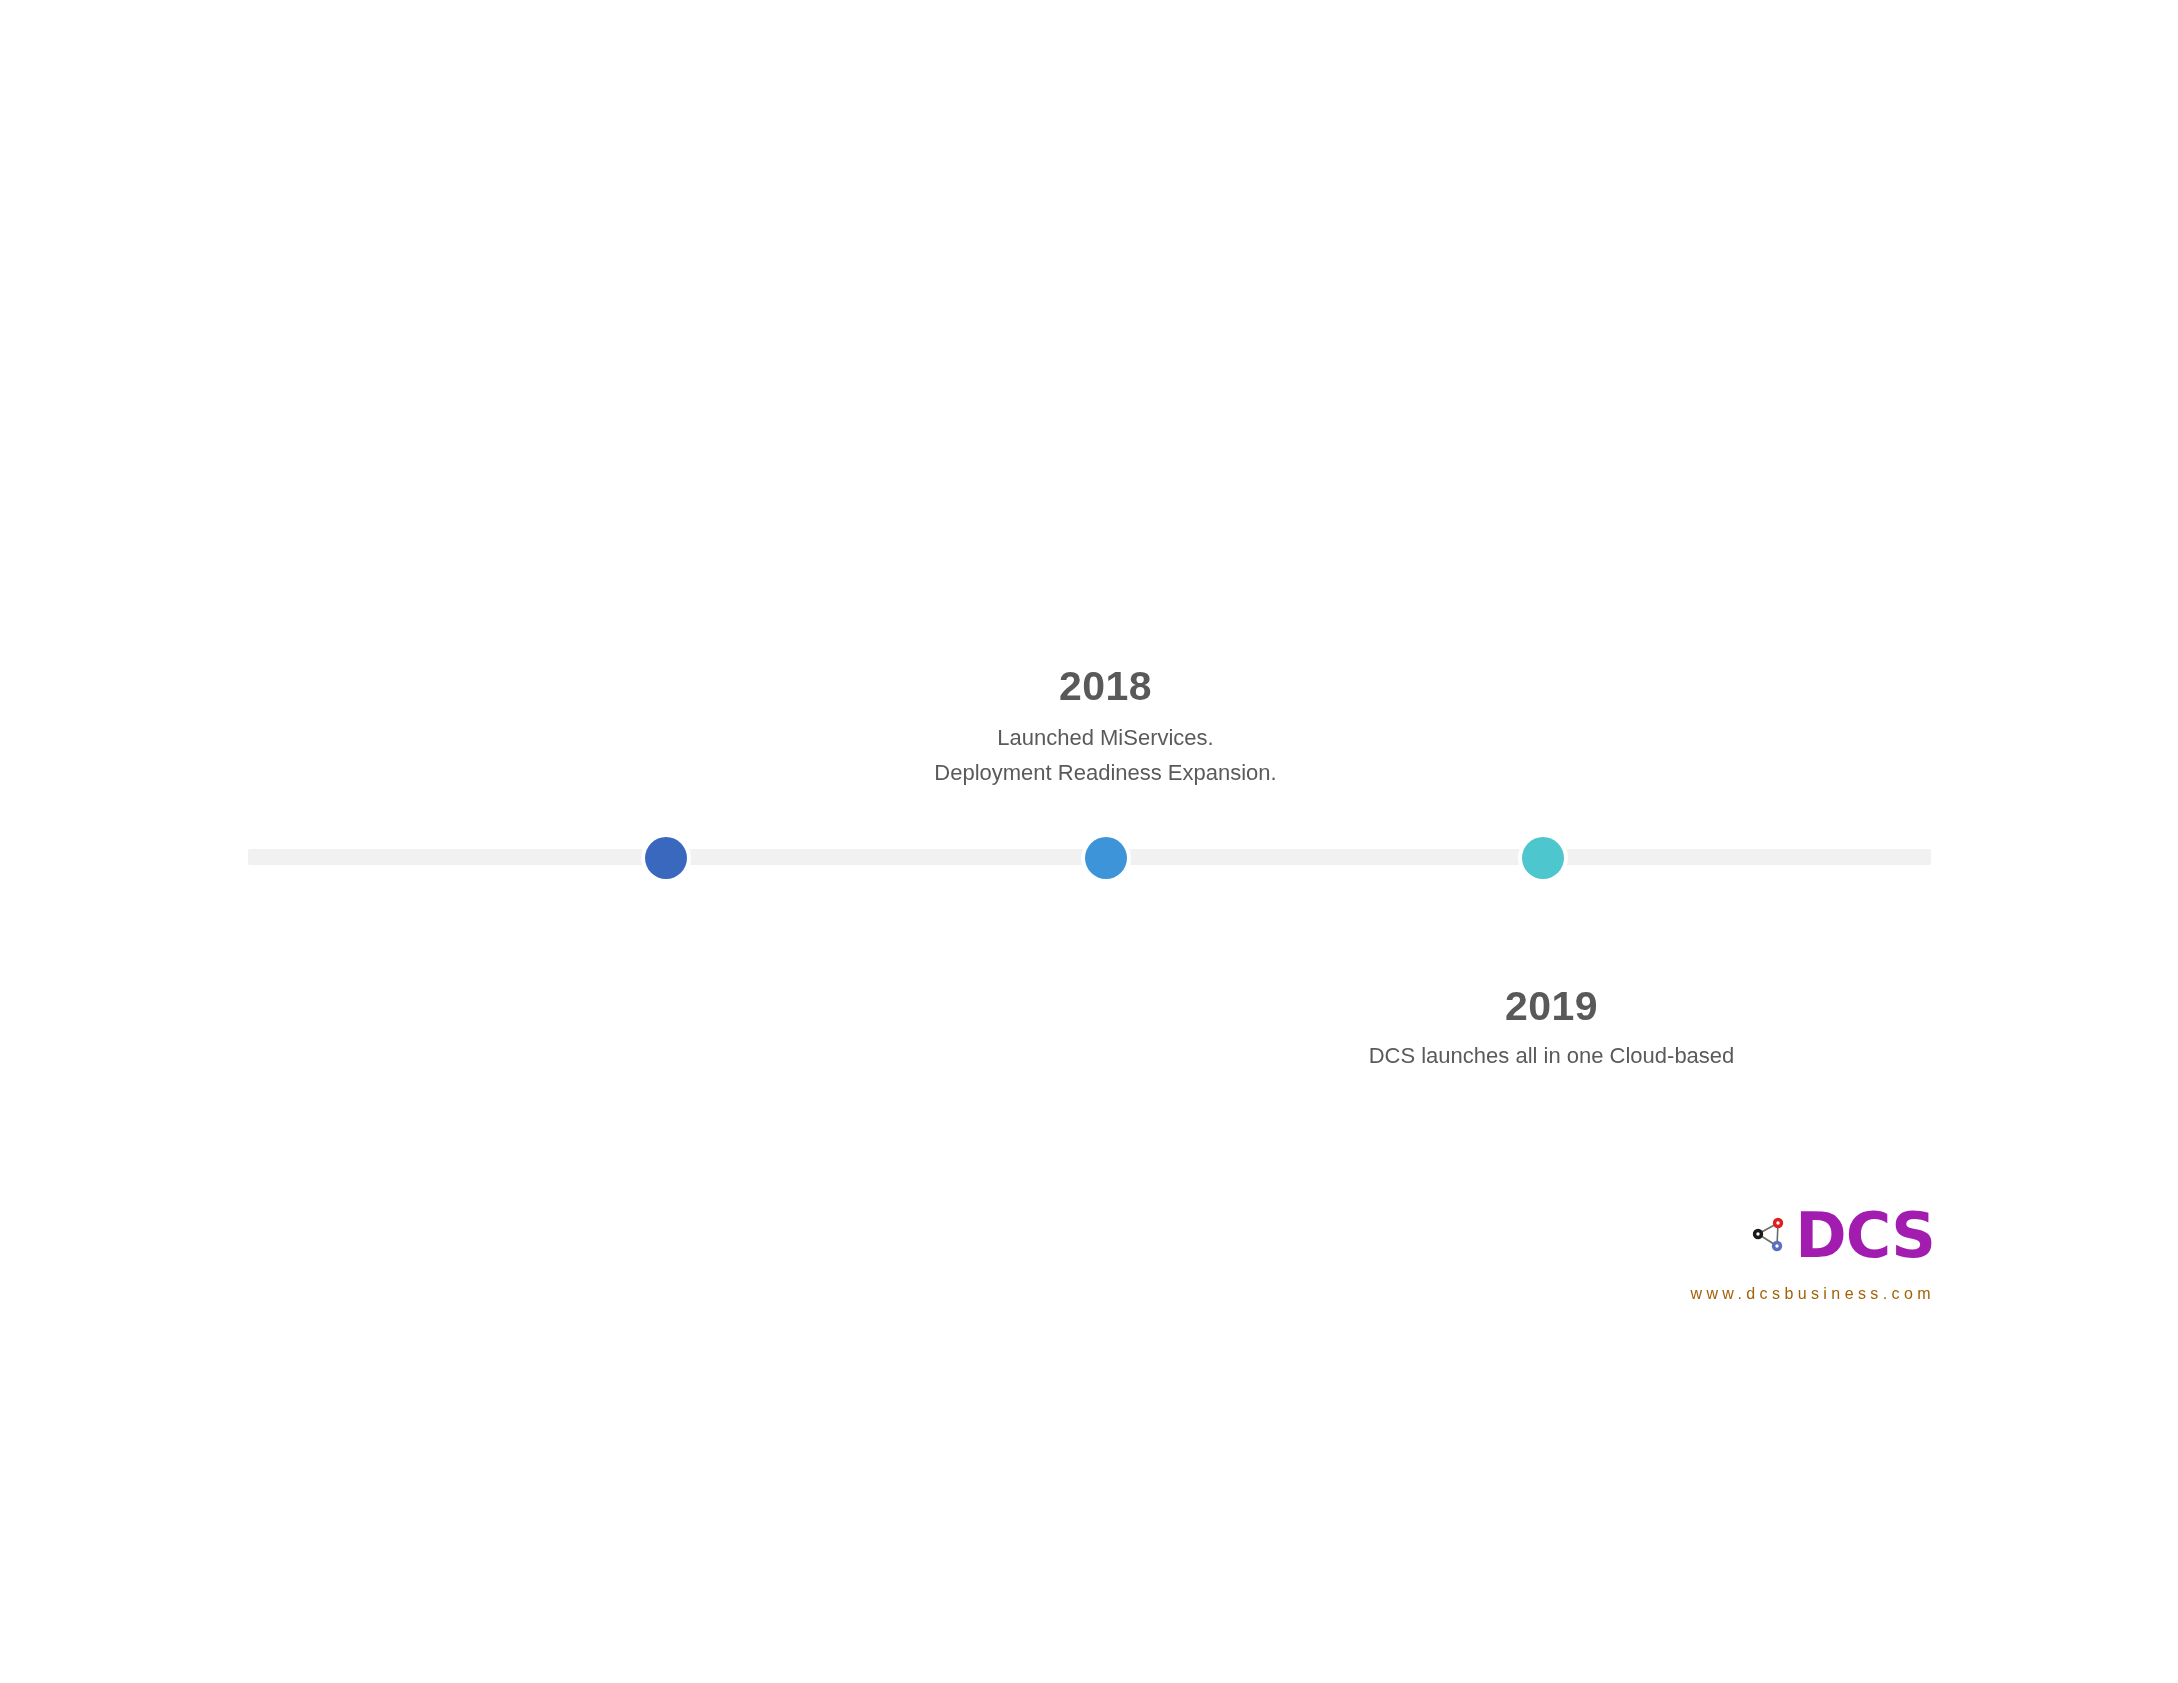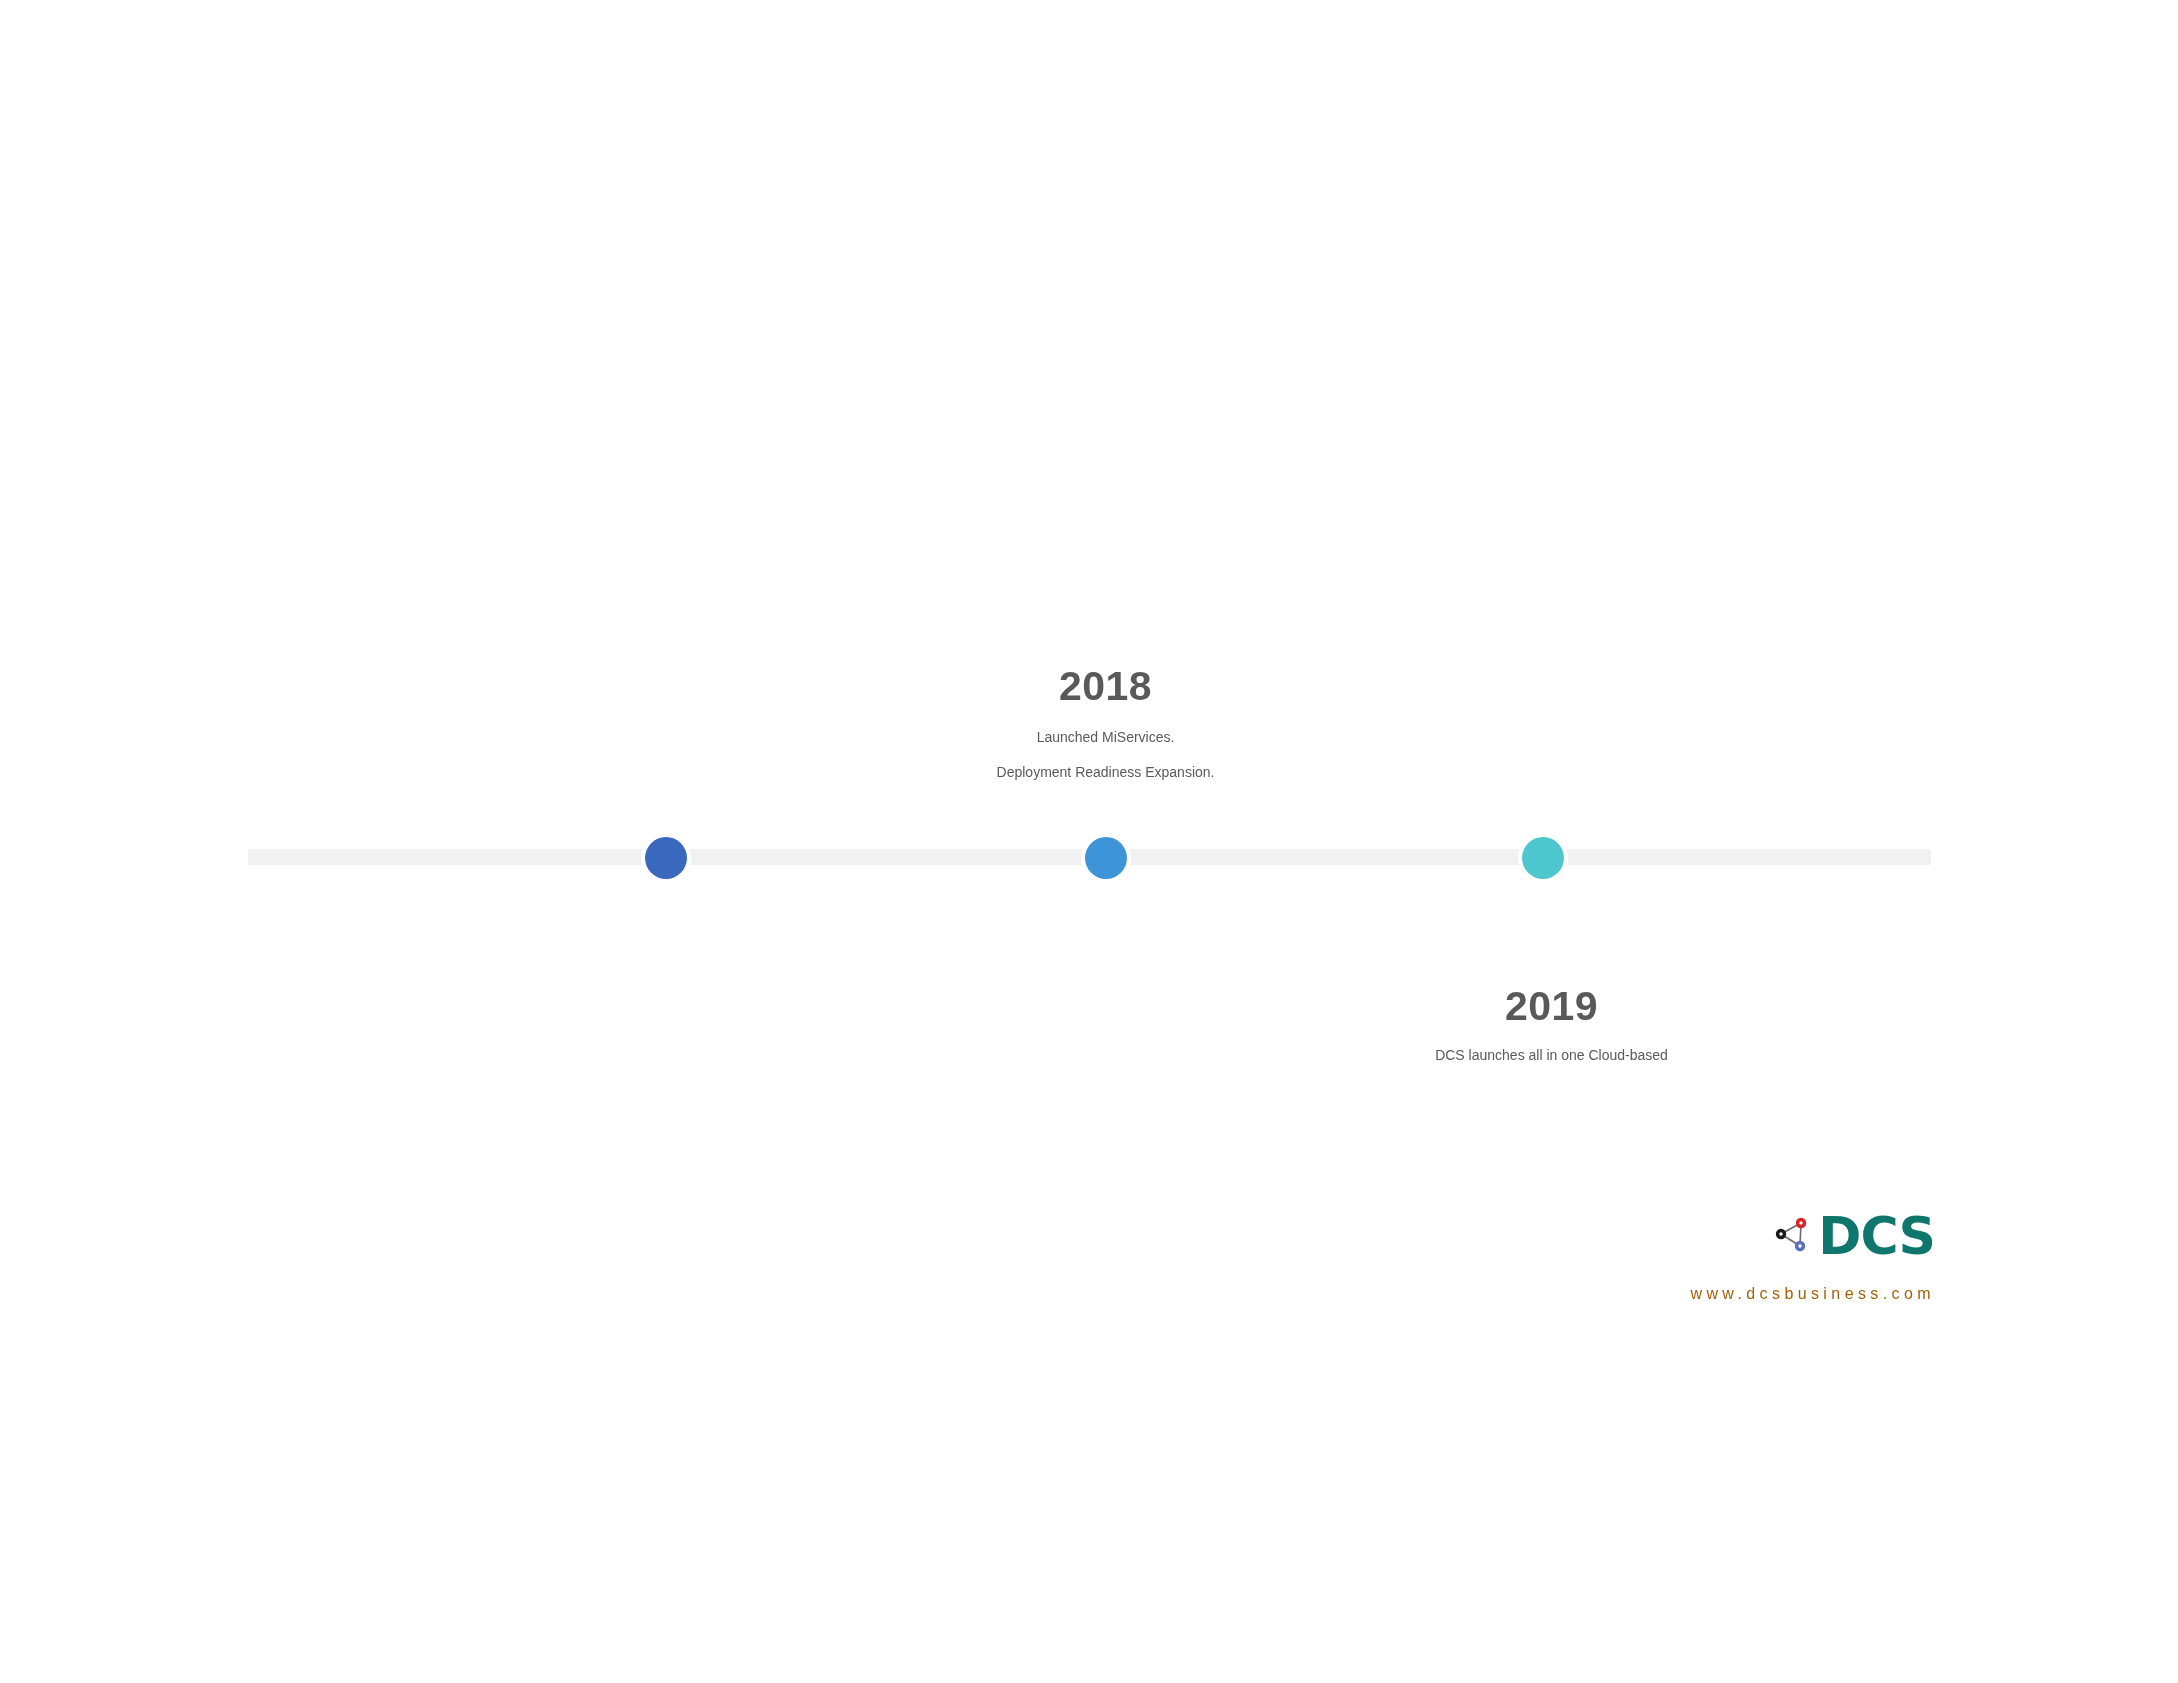--- a/index.html
+++ b/index.html
@@ -55,21 +55,21 @@
   }
   .milestone .year {
     font-size: 41px;
     font-weight: bold;
     color: #595959;
     letter-spacing: 0.5px;
     line-height: 1.05;
     margin: 0 0 10px 0;
   }
   .milestone .line {
-    font-size: 14px;
+    font-size: 22px;
     font-weight: 400;
     color: #5a5a5a;
     line-height: 35px;
     white-space: pre;
   }
 
   
   .milestone-above {
     left: 868px;
     top: 665px;
@@ -105,23 +105,23 @@
     gap: 4px;
     height: 51px;
   }
   .brand-mark {
     display: block;
     width: 42px;
     height: 42px;
   }
   .brand-word {
     font-family: "DejaVu Sans", sans-serif;
-    font-size: 52px;
+    font-size: 62px;
     font-weight: bold;
-    color: #0f766e;
+    color: #a21caf;
     letter-spacing: -1px;
     line-height: 1;
   }
   .brand-url {
     margin-top: 24px;
     font-size: 16px;
     color: #a16207;
     letter-spacing: 4.4px;
     white-space: pre;
   }

